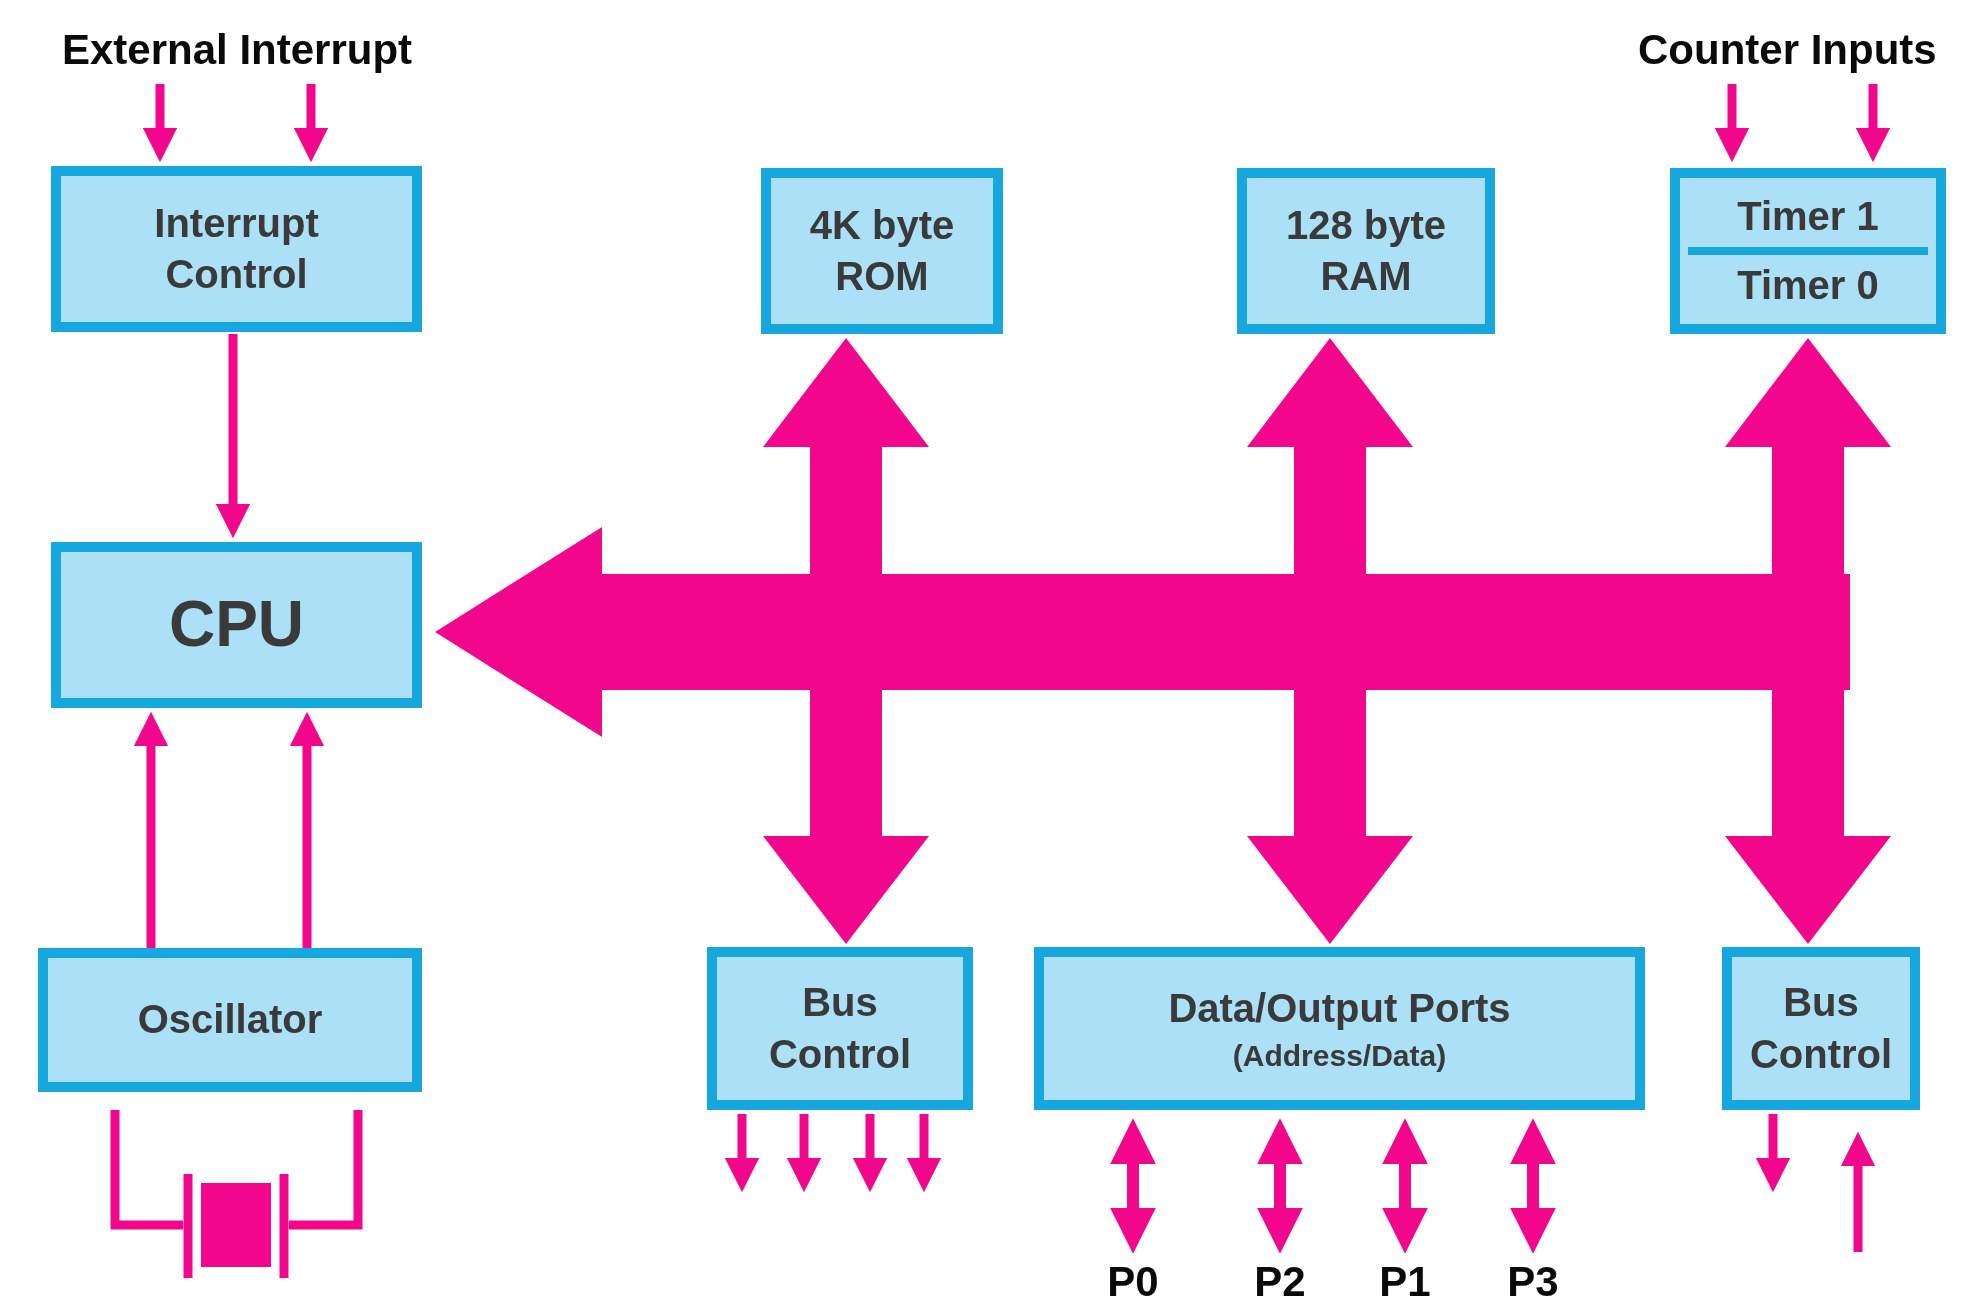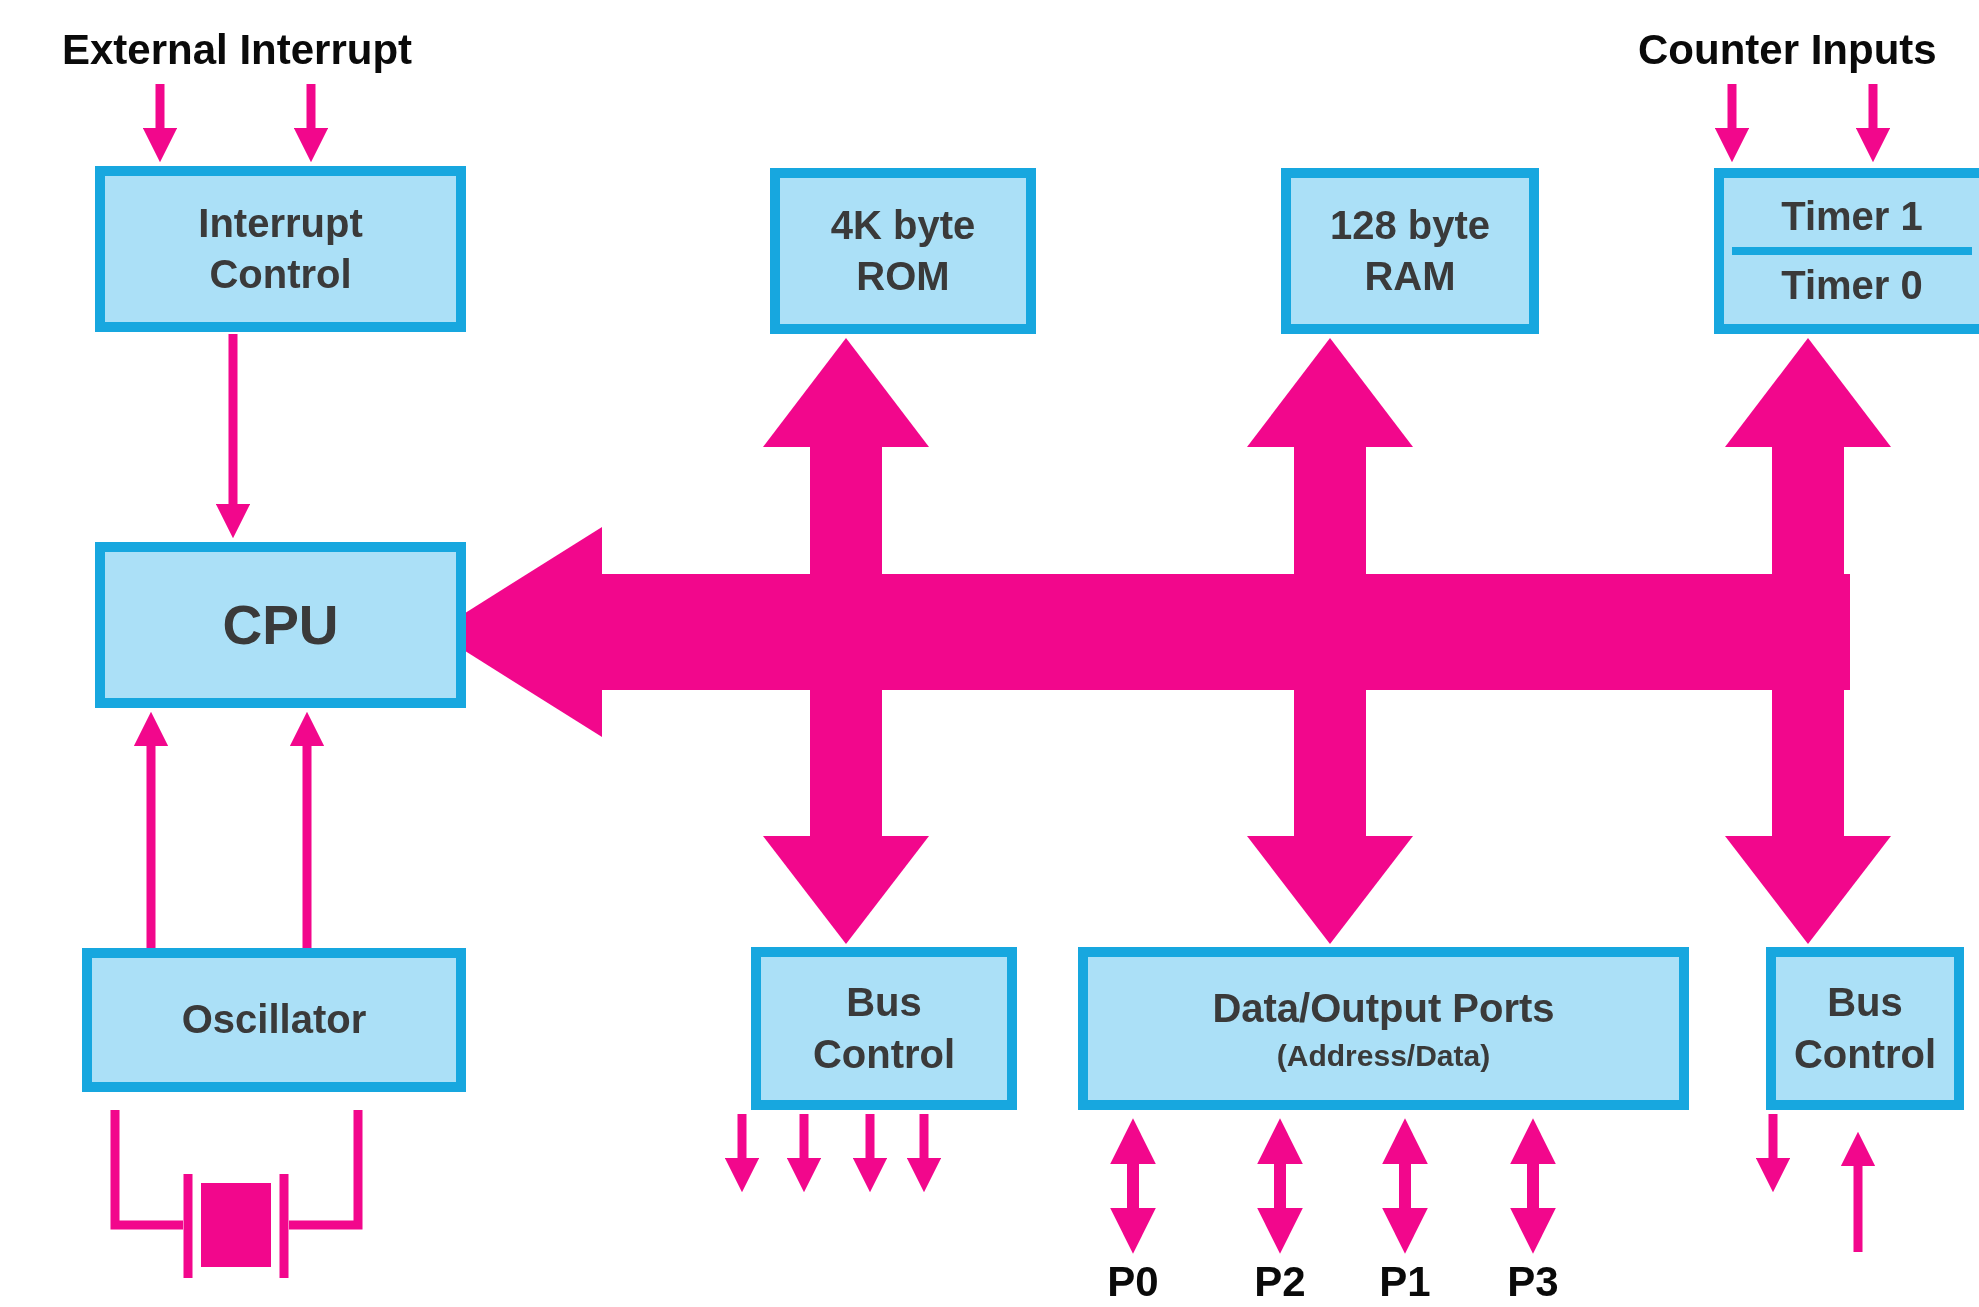--- a/index.html
+++ b/index.html
@@ -22,24 +22,24 @@
   .wire{stroke:var(--bus);stroke-width:9;fill:none;}
   .wire.thick{stroke-width:12;}
   .box{
     position:absolute;
     background:var(--box-fill);
     border:10px solid var(--box-border);
     box-sizing:border-box;
     display:flex;flex-direction:column;
     align-items:center;justify-content:center;
     color:var(--box-text);
-    font-weight:bold;text-align:center;margin-left:44px;
+    font-weight:bold;text-align:center;
   }
   .box .ln{font-size:40px;line-height:1.28;}
-  .box.cpu-box .ln{font-size:55px;}
+  .box.cpu-box .ln{font-size:64px;}
   .box .sub{font-size:30px;line-height:1.2;margin-top:4px;}
   .timer-cell{flex:1;width:100%;display:flex;align-items:center;justify-content:center;font-size:40px;}
   .timer-divider{width:100%;height:8px;background:var(--box-border);flex:0 0 auto;}
   .free-label{
     position:absolute;
     font-weight:bold;
     color:var(--label-text);
     font-size:42px;
     white-space:nowrap;
   }
@@ -126,21 +126,21 @@
   </div>
 
   <div class="box cpu-box" style="left:51px;top:542px;width:371px;height:166px;">
     <span class="ln">CPU</span>
   </div>
 
   <div class="box" style="left:38px;top:948px;width:384px;height:144px;">
     <span class="ln">Oscillator</span>
   </div>
 
-  <div class="box" style="left:726px;top:168px;width:266px;height:166px;">
+  <div class="box" style="left:761px;top:168px;width:242px;height:166px;">
     <span class="ln">4K byte</span>
     <span class="ln">ROM</span>
   </div>
 
   <div class="box" style="left:1237px;top:168px;width:258px;height:166px;">
     <span class="ln">128 byte</span>
     <span class="ln">RAM</span>
   </div>
 
   <div class="box" style="left:1670px;top:168px;width:276px;height:166px;padding:8px;">

